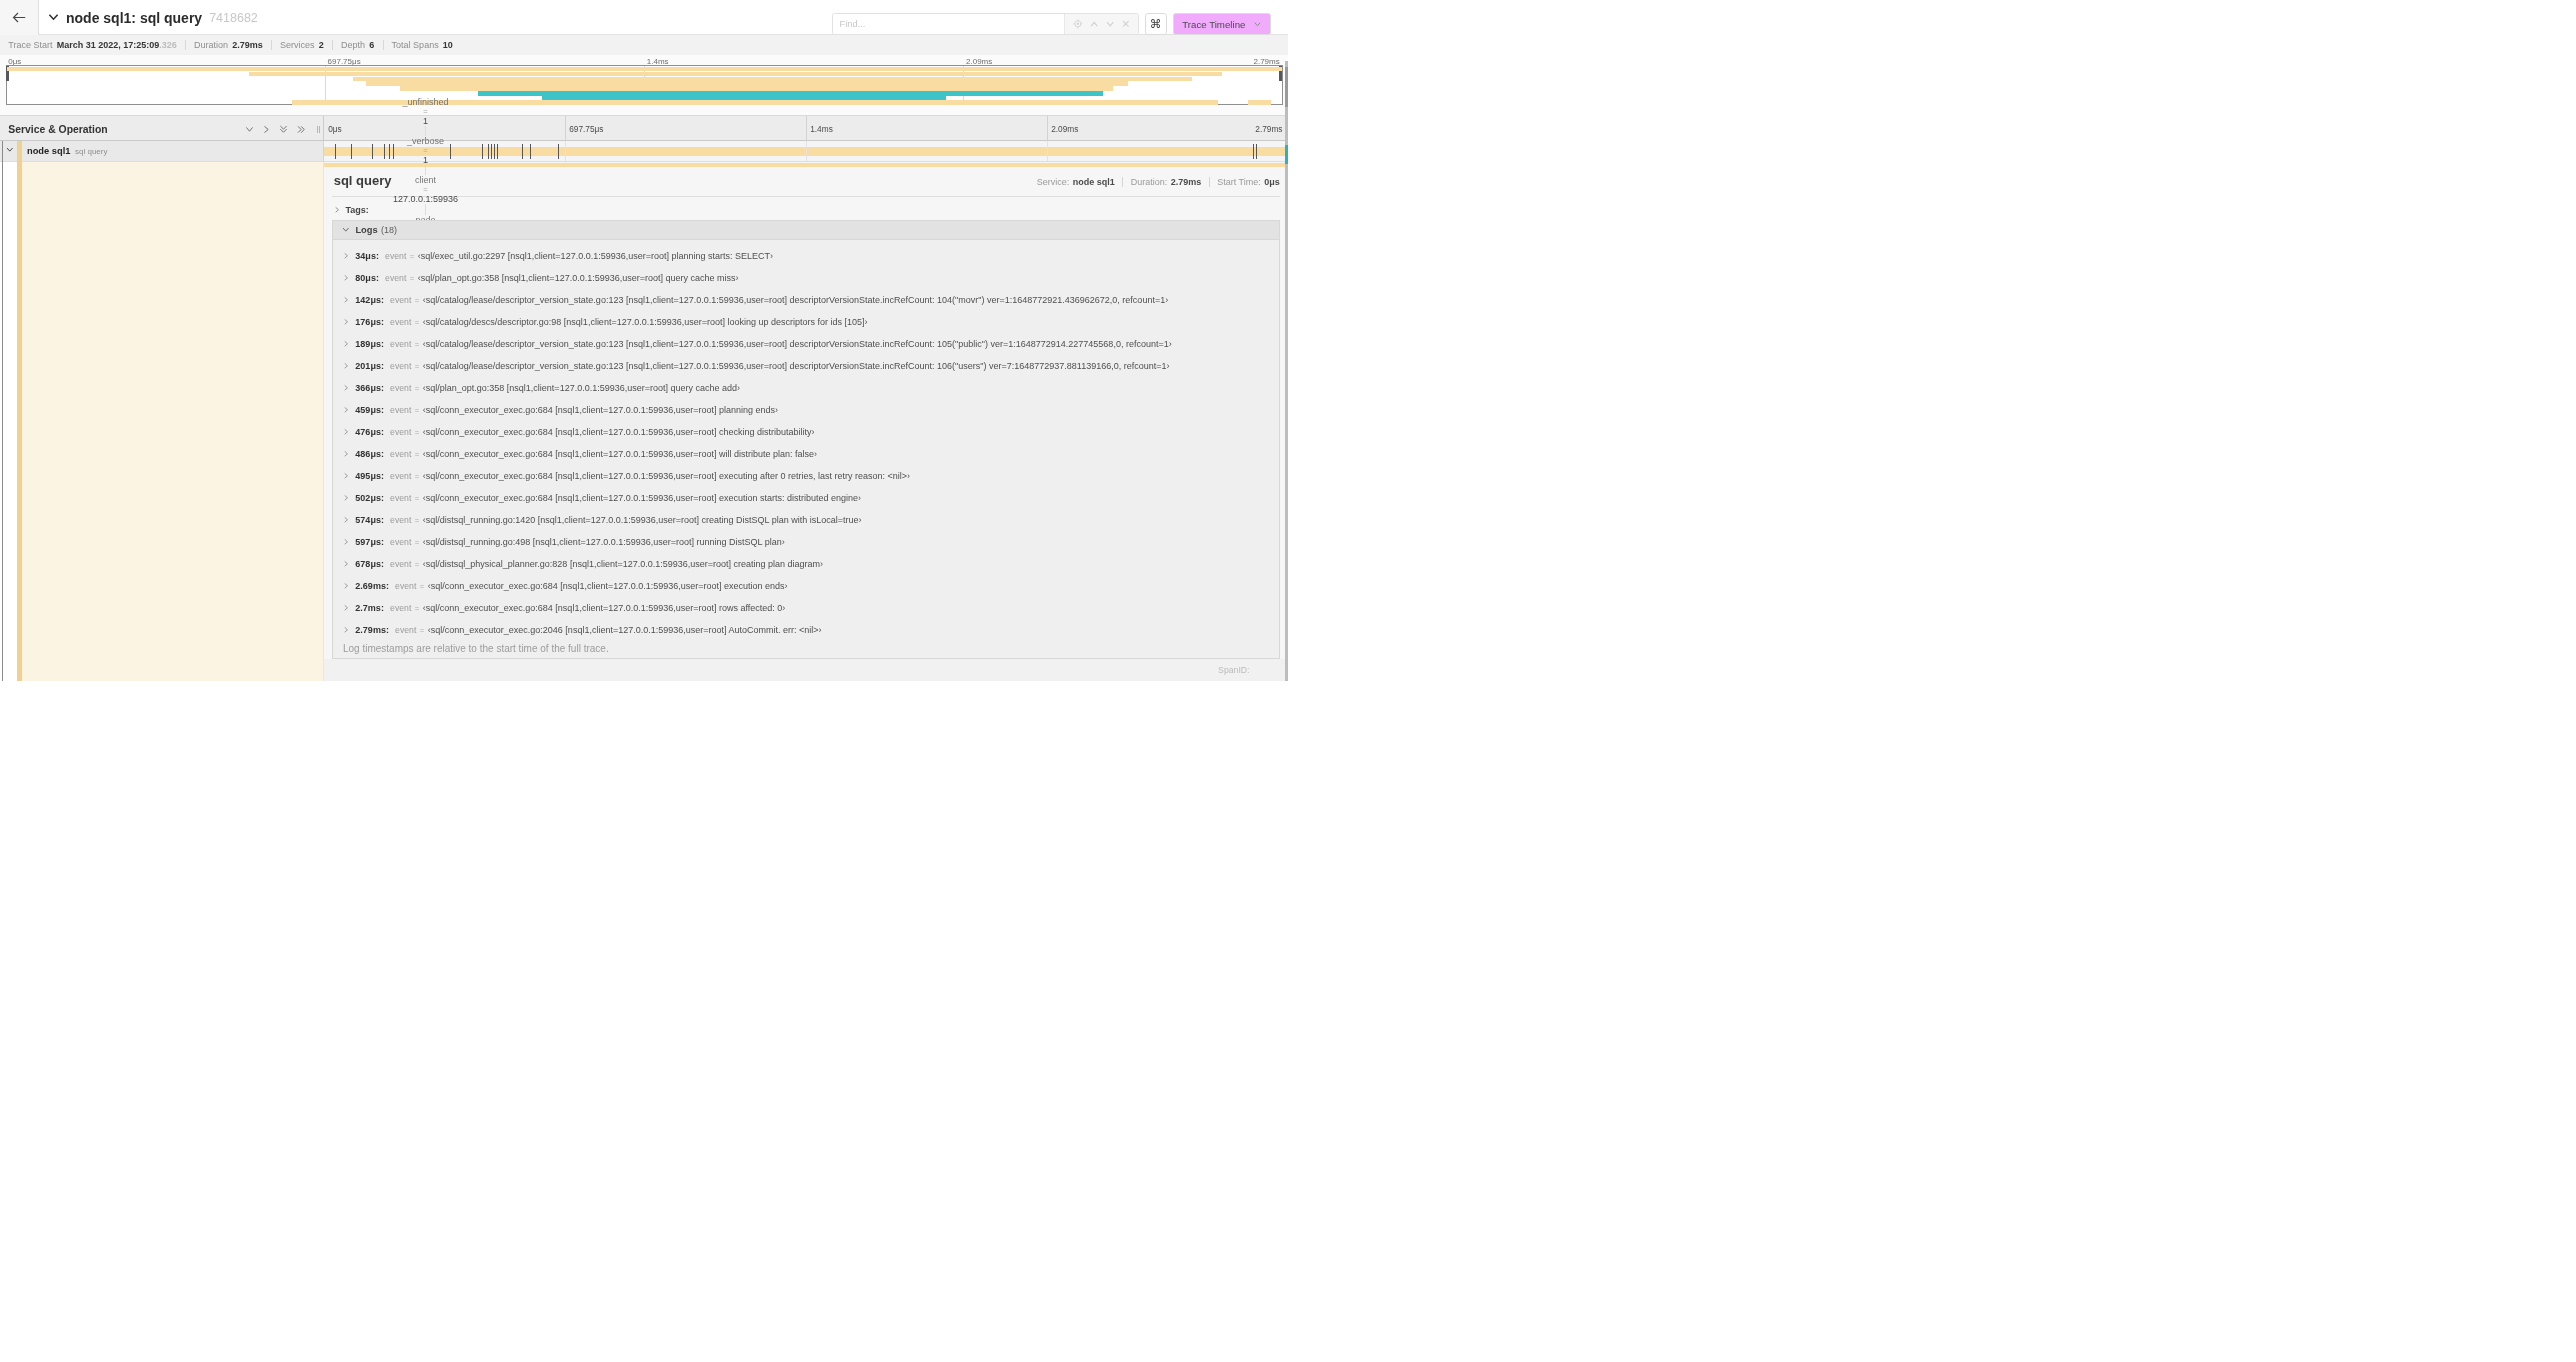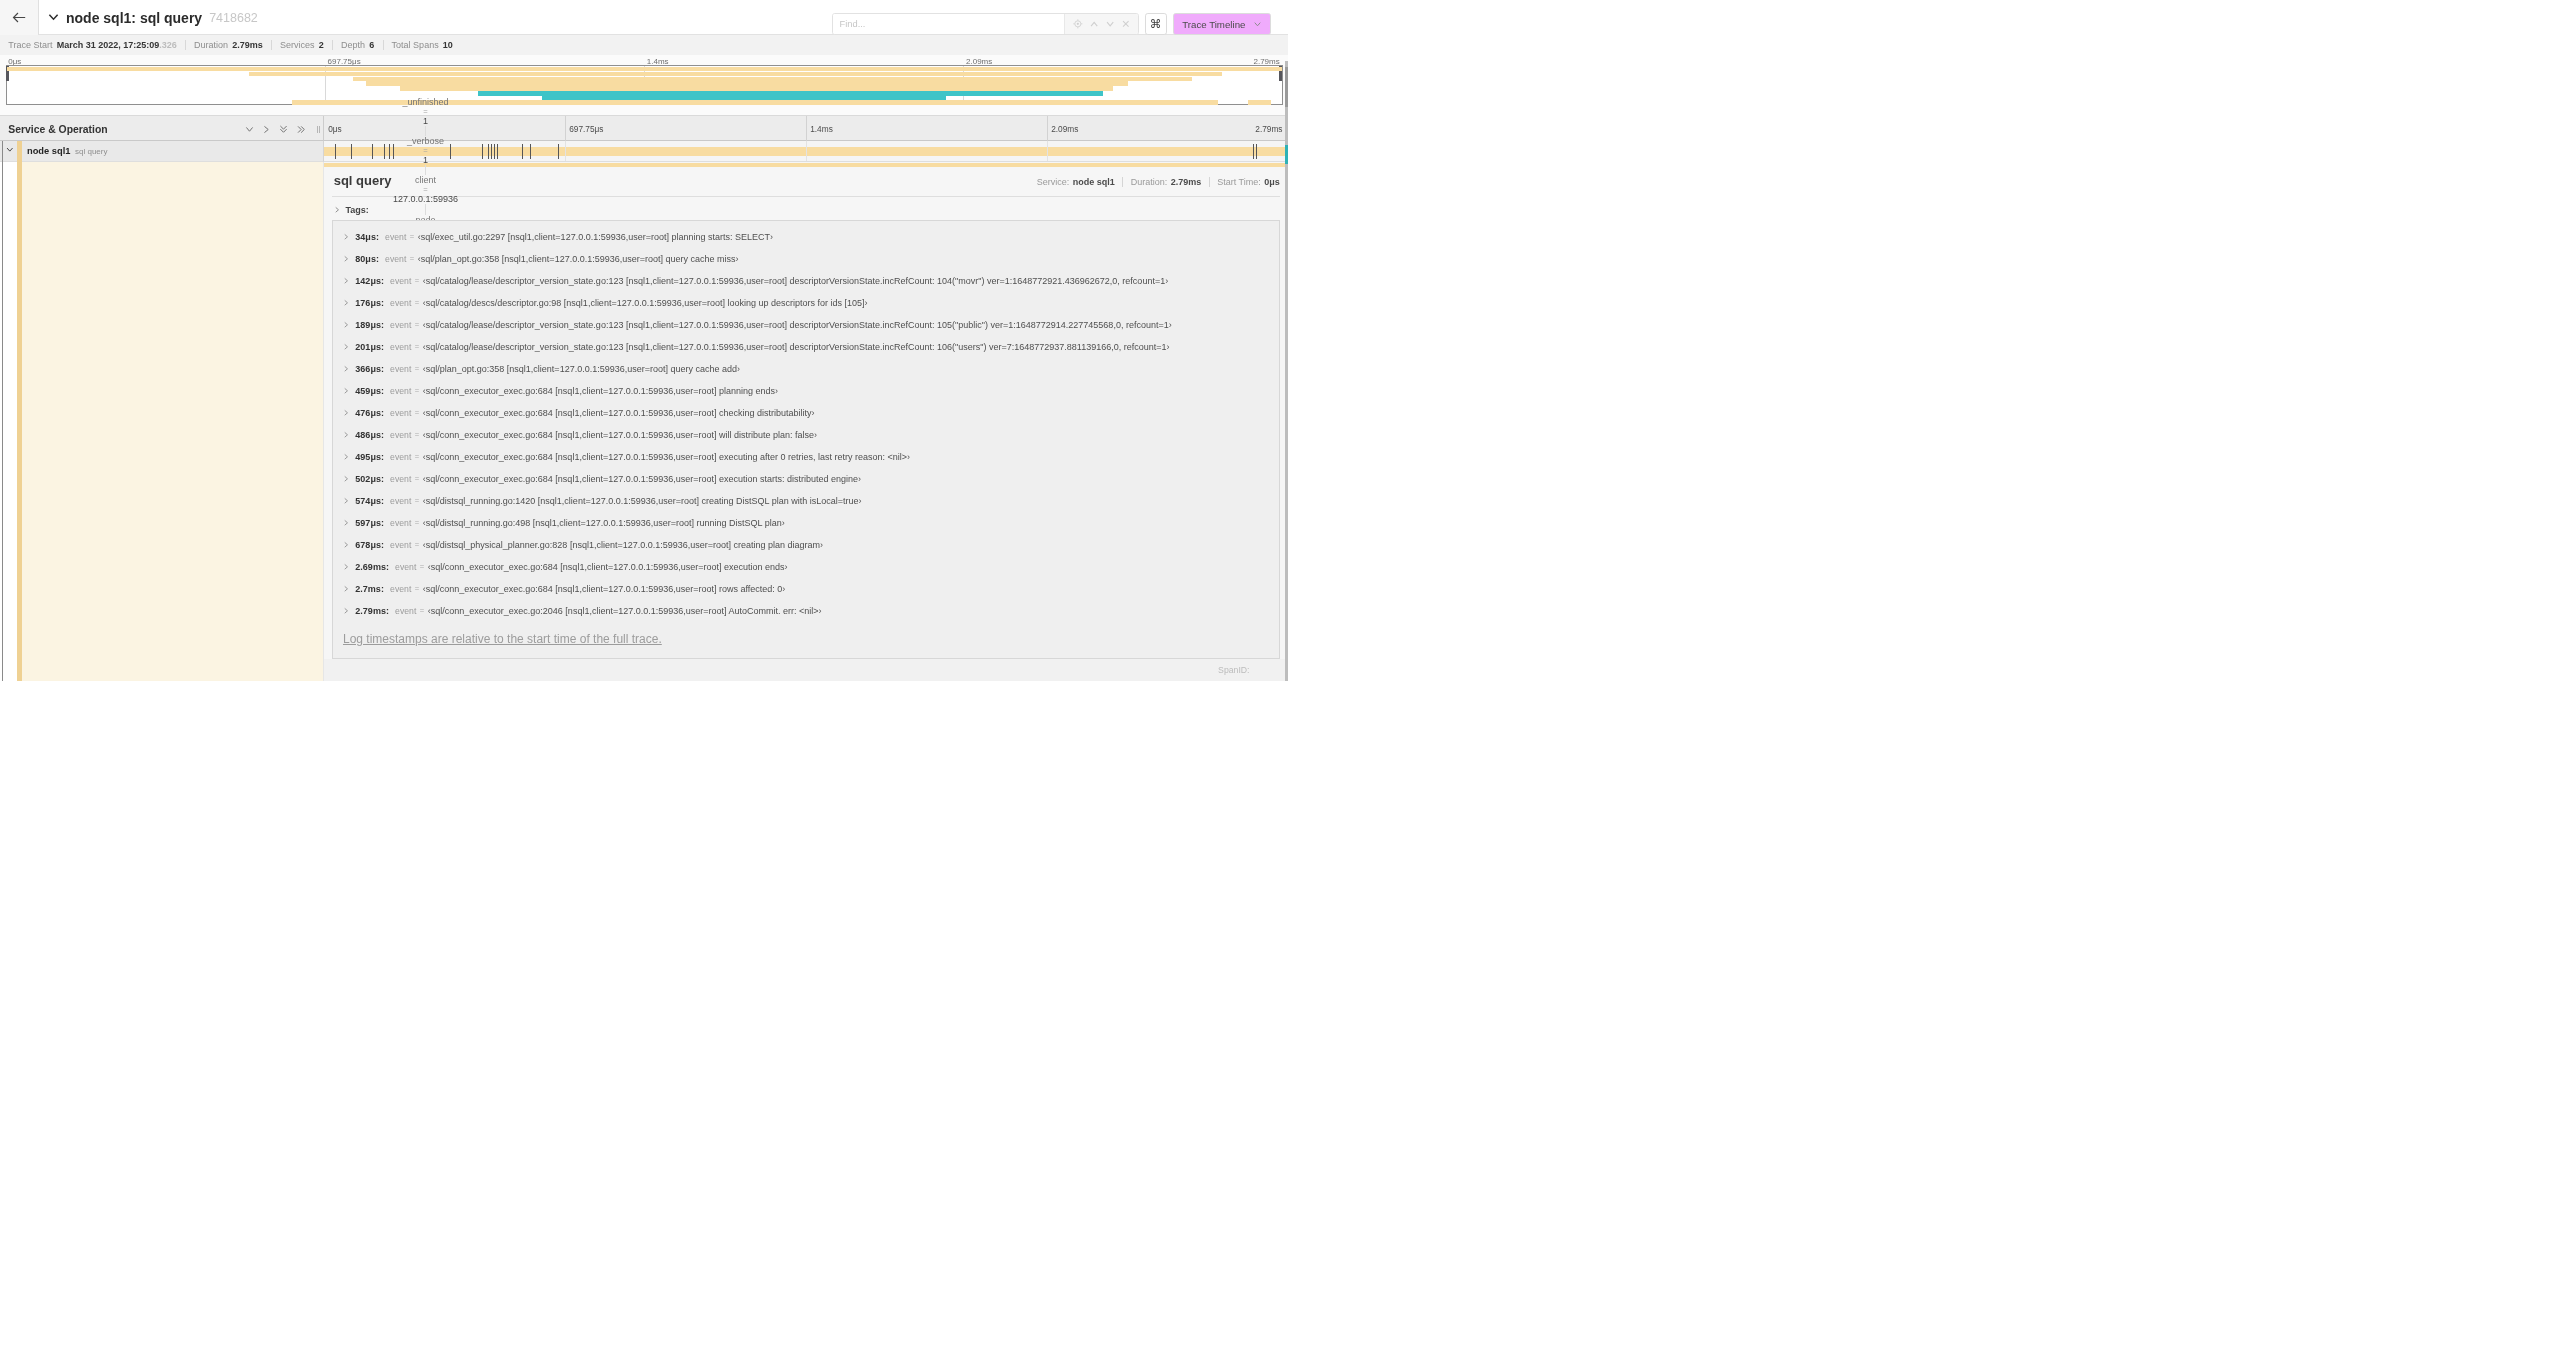--- a/index.html
+++ b/index.html
@@ -91,21 +91,21 @@
   .logs-header .chev { color:#666; display:flex; margin-right:6.2px; }
   .logs-title { font-size:9.3px; font-weight:bold; color:#424242; }
   .logs-count { font-size:9px; color:#5c5c5c; margin-left:3.5px; }
   .logs-list { padding:4.8px 0 0 9.7px; }
   .log-row { height:22px; display:flex; align-items:center; cursor:pointer; white-space:nowrap; overflow:hidden; }
   .log-chev { color:#8f8f8f; display:flex; margin-right:6.2px; }
   .log-time { font-size:9px; font-weight:bold; color:#333; margin-right:6.2px; }
   .log-field { font-size:8.7px; color:#9b9b9b; }
   .log-eq { font-size:7.6px; color:#ababab; margin:0 3.5px; }
   .log-val { font-size:9px; color:#4f4f4f; }
-  .logs-note { position:absolute; left:9.7px; bottom:12px; font-size:12px; color:#9c9c9c;text-decoration:underline; }
+  .logs-note { position:absolute; left:9.7px; bottom:4px; font-size:10px; color:#9c9c9c; }
 
   .below-detail { position:absolute; left:0; right:0; top:497px; bottom:0; background:#f1f1f1; }
   .spanid-row { position:absolute; right:8.3px; top:503px; display:flex; align-items:center; gap:4.2px; font-size:8.7px;flex-direction:column; }
   .spanid-label { color:#bcbcbc; }
   .spanid-val { color:#8a8a8a; }
   .spanid-link { color:#8a8a8a; display:flex; cursor:pointer; }
 
   
   .right-strip { position:absolute; right:0; top:61px; width:2.8px; bottom:0; background:#bdbdbd; }
   .right-strip .teal-mark { position:absolute; left:0; right:0; top:84px; height:18.7px; background:#2fb2b6; }
@@ -348,20 +348,29 @@
             <span class="tag-eq">=</span>
             <span class="tag-val">SELECT * FROM users</span>
             <span class="tag-sep"></span>
             <span class="tag-key">user</span>
             <span class="tag-eq">=</span>
             <span class="tag-val">root</span>
           </span>
       </div>
 
       <div class="logs-box">
+        <div class="logs-header">
+          <span class="chev">
+            <svg width="7.6" height="5.5" viewBox="0 0 11 8">
+                <path d="M1.5 1.5 L5.5 6 L9.5 1.5" fill="none" stroke="currentColor" stroke-width="1.4"></path>
+              </svg>
+          </span>
+          <span class="logs-title">Logs</span>
+          <span class="logs-count">(18)</span>
+        </div>
         <div class="logs-list">
             <div class="log-row">
               <span class="log-chev">
                 <svg width="6.2" height="7.6" viewBox="0 0 9 11">
                   <path d="M2.5 2 L6.5 5.5 L2.5 9" fill="none" stroke="currentColor" stroke-width="1.3"></path>
                 </svg>
               </span>
               <span class="log-time">34μs:</span>
               <span class="log-field">event</span>
               <span class="log-eq">=</span>

